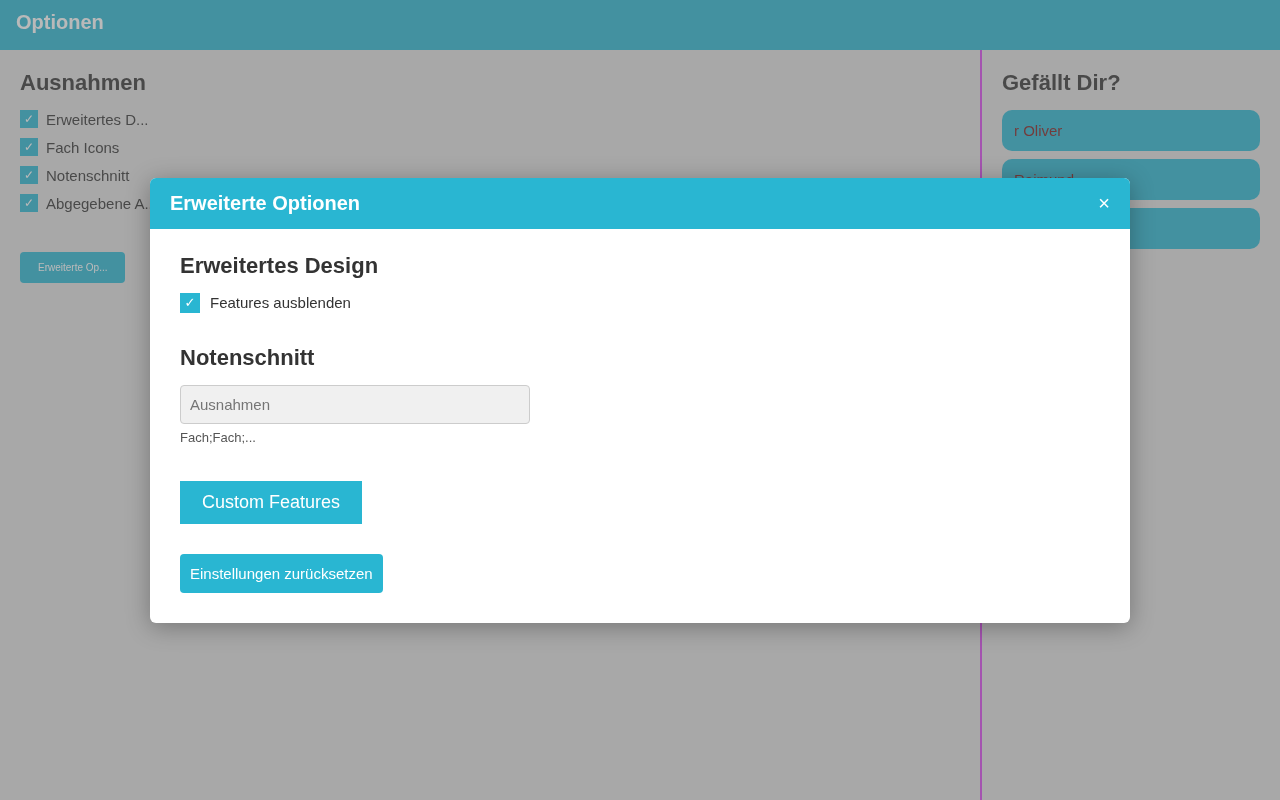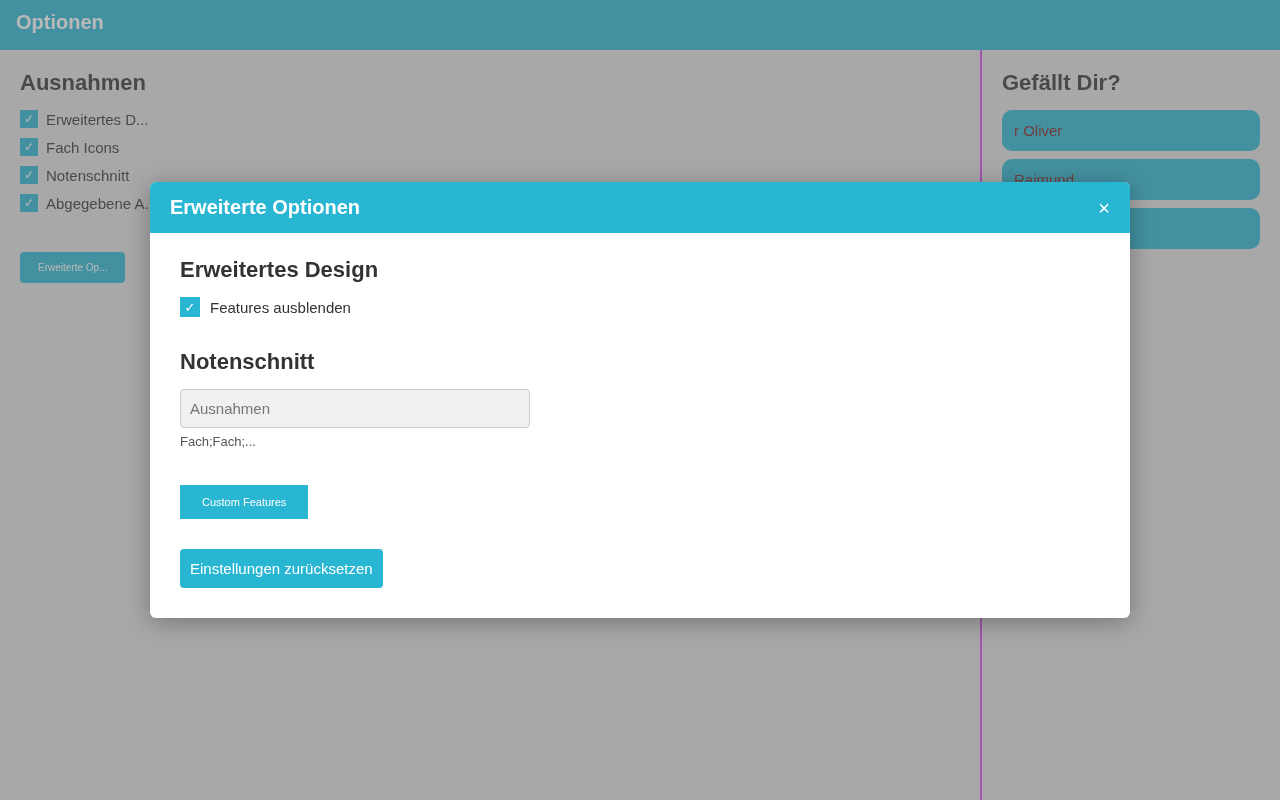--- a/index.html
+++ b/index.html
@@ -222,21 +222,21 @@
       font-size: 13px;
       color: #555;
       margin-bottom: 36px;
     }
 
     #custom-features-btn {
       background: #29b6d2;
       color: white;
       border: none;
       padding: 11px 22px;
-      font-size: 11px;
+      font-size: 18px;
       border-radius: 0;
       cursor: pointer;
       margin-bottom: 30px;
       display: block;
     }
 
     #reset-btn {
       background: #29b6d2;
       color: white;
       border: none;

